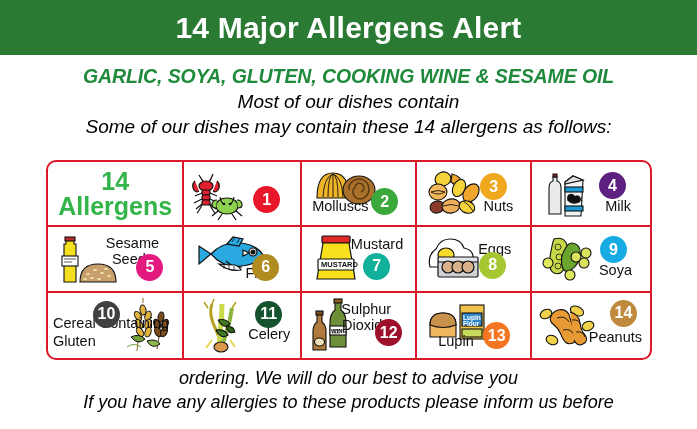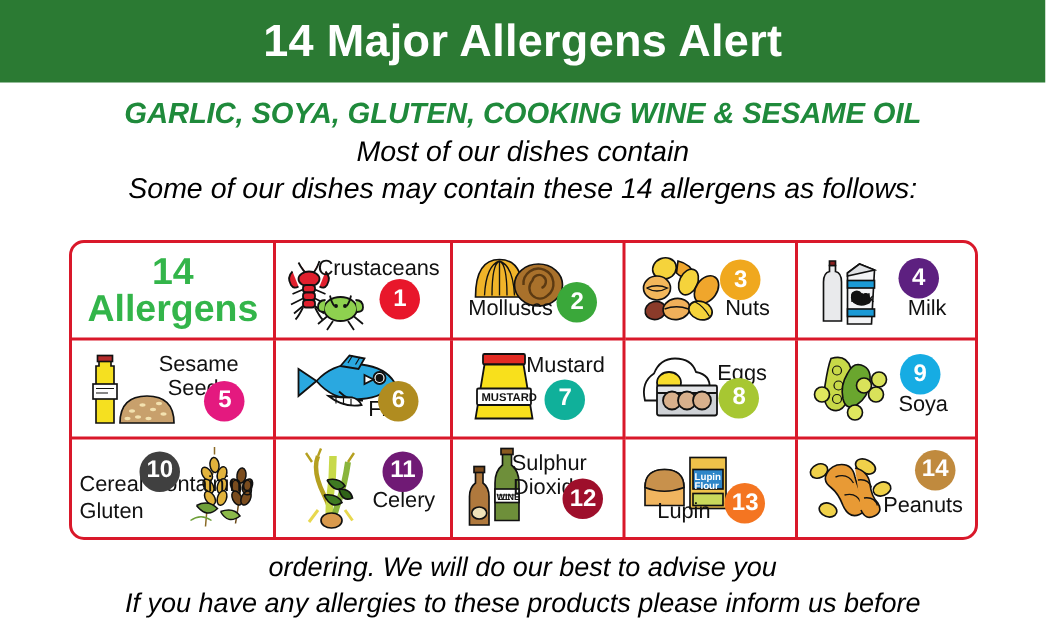--- a/index.html
+++ b/index.html
@@ -194,21 +194,20 @@
                 <ellipse cx="38" cy="37" rx="11" ry="8"></ellipse>
                 <path d="M31 28 q1 5 3 7 M45 28 q-1 5 -3 7" fill="none"></path>
                 <path d="M28 31 q-5 0 -5 5 q0 3 4 3" fill="#8ed14f"></path>
                 <path d="M48 31 q5 0 5 5 q0 3 -4 3" fill="#8ed14f"></path>
                 <path d="M29 42 l-6 5 M33 45 l-4 6 M43 45 l4 6 M47 42 l6 5" fill="none"></path>
               </g>
               <circle cx="35" cy="35" r="1.3" fill="#111"></circle>
               <circle cx="41" cy="35" r="1.3" fill="#111"></circle>
             </svg>
           </span>
-          <span class="label" style="right:4px;top:7px;">Crustaceans</span>
           <span class="badge" style="right:17px;bottom:10px;background:#e8172b;">1</span>
         </div>
       </div>
 
       <div class="cell">
         <div class="cell-inner">
           <span class="art" style="left:6px;top:4px;">
             <svg width="68" height="40" viewBox="0 0 68 40">
               <g stroke="#111" stroke-width="1.1">
                 <path d="M6 30 q0 -25 16 -25 q16 0 16 25 z" fill="#f0b429"></path>
@@ -425,21 +424,21 @@
                 <path d="M24 22 q8 -2 12 4 q-6 6 -12 -4" fill="#3f7a22"></path>
                 <path d="M22 32 q9 -1 12 5 q-7 5 -12 -5" fill="#3f7a22"></path>
                 <path d="M32 28 q8 0 9 6 q-7 3 -9 -6" fill="#2f6318"></path>
                 <path d="M14 10 l-4 -6 M18 6 l2 -5 M38 10 l4 -6" fill="none" stroke="#b5a020" stroke-width="1.6"></path>
                 <ellipse cx="27" cy="49" rx="7" ry="5" fill="#d99a4e"></ellipse>
                 <path d="M18 42 l-6 8 M36 42 l5 7" fill="none" stroke="#e8d84e" stroke-width="2"></path>
               </g>
             </svg>
           </span>
           <span class="label" style="right:7px;bottom:14px;">Celery</span>
-          <span class="badge" style="right:15px;top:6px;background:#701a75;margin-left:13px;">11</span>
+          <span class="badge" style="right:15px;top:6px;background:#14532d;margin-left:13px;">11</span>
         </div>
       </div>
 
       <div class="cell">
         <div class="cell-inner">
           <span class="art" style="left:4px;top:3px;">
             <svg width="48" height="56" viewBox="0 0 48 56">
               <g stroke="#111" stroke-width="1.1">
                 <path d="M8 24 v-8 h5 v8 q4 3 4 9 v19 h-13 v-19 q0 -6 4 -9 z" fill="#b0793d"></path>
                 <rect x="7" y="13" width="7" height="4" fill="#7a4a1c"></rect>

